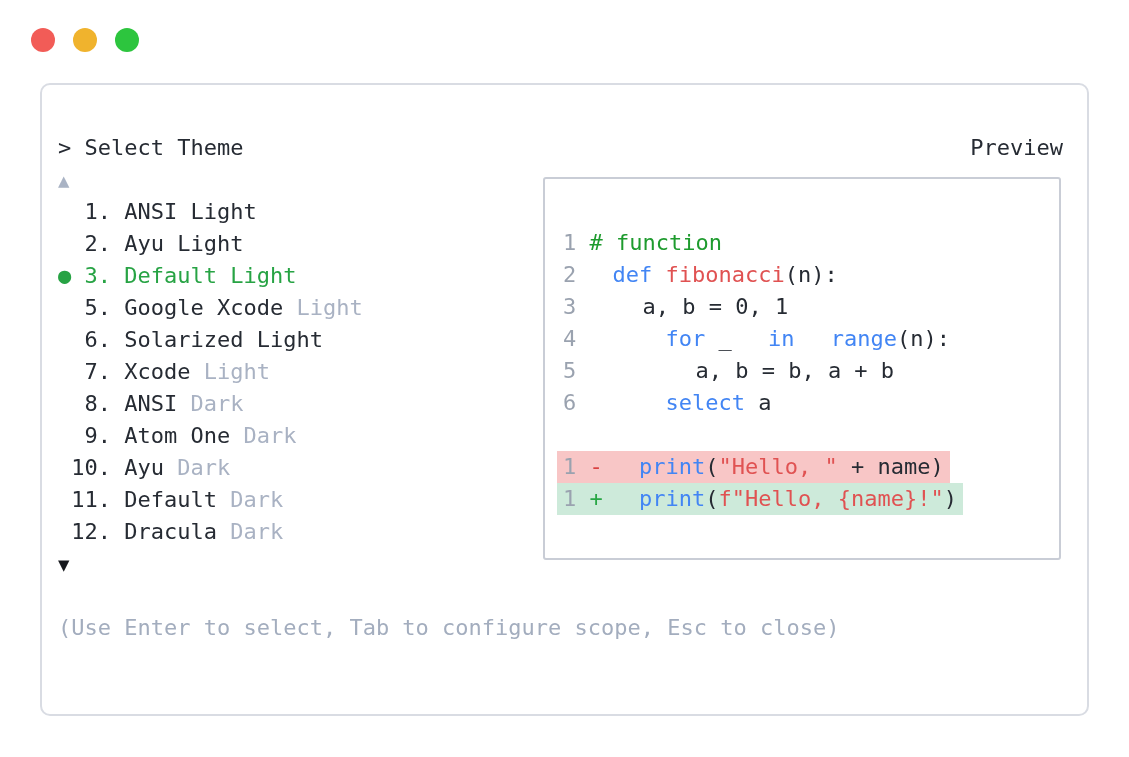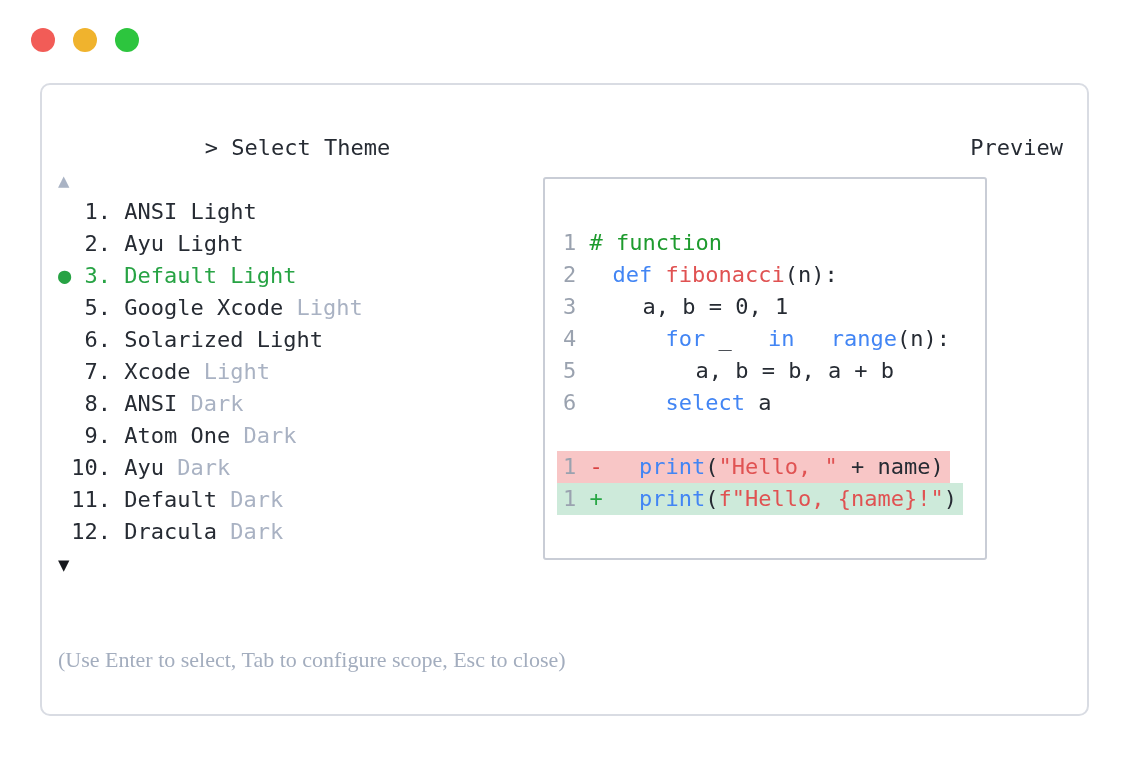--- a/index.html
+++ b/index.html
@@ -26,39 +26,39 @@
     background: #fff;
     border: 2px solid var(--c-panel-border);
     border-radius: 10px;
     padding: 47px 24px 0 16px;
     font-size: 22px; line-height: 32px;
   }
   .columns { display: flex; height: 480px; }
   .left-col { width: 479px; flex: none; }
   .right-col { flex: 1; }
 
-  .prompt { white-space: pre; color: var(--c-text); text-align: center; }
+  .prompt { white-space: pre; color: var(--c-text); }
   .arrow { height: 32px; line-height: 32px; font-size: 19px; }
   .arrow-up { color: var(--c-arrow-up); }
   .arrow-down { color: var(--c-arrow-down); }
 
   .theme-list { list-style: none; }
   .theme-row { height: 32px; white-space: pre; cursor: default; }
   .theme-row .bullet { display: inline-block; width: 1ch; color: var(--c-selected-green); }
   .theme-row .num { display: inline-block; width: 2ch; text-align: right; }
   .theme-row .variant.muted { color: var(--c-muted); }
   .theme-row.selected, .theme-row.selected .variant { color: var(--c-selected-green); }
 
-  .hint { margin-top: 32px; height: 32px; color: var(--c-hint); white-space: pre; font-family: Liberation Serif, serif; }
+  .hint { height: 32px; color: var(--c-hint); white-space: pre; }
 
   
   .preview-title { height: 32px; color: var(--c-text); text-align: right; }
   .preview-box {
     margin-top: 13px; margin-left: 6px;
-    width: 444px; height: 383px;
+    width: 518px; height: 383px;
     border: 2px solid var(--c-box-border);
     border-radius: 3px;
     padding: 48px 14px 0 18px;
     overflow: hidden;
     background: #fff;
   }
   .code-line { white-space: pre; min-height: 32px; width: fit-content; padding: 0 6px; margin-left: -6px; }
   .code-line .ln { display: inline-block; width: 1ch; text-align: right; margin-right: 1ch; color: var(--c-linenum); }
   .diff-removed { background: var(--c-bg-removed); }
   .diff-added   { background: var(--c-bg-added); }

